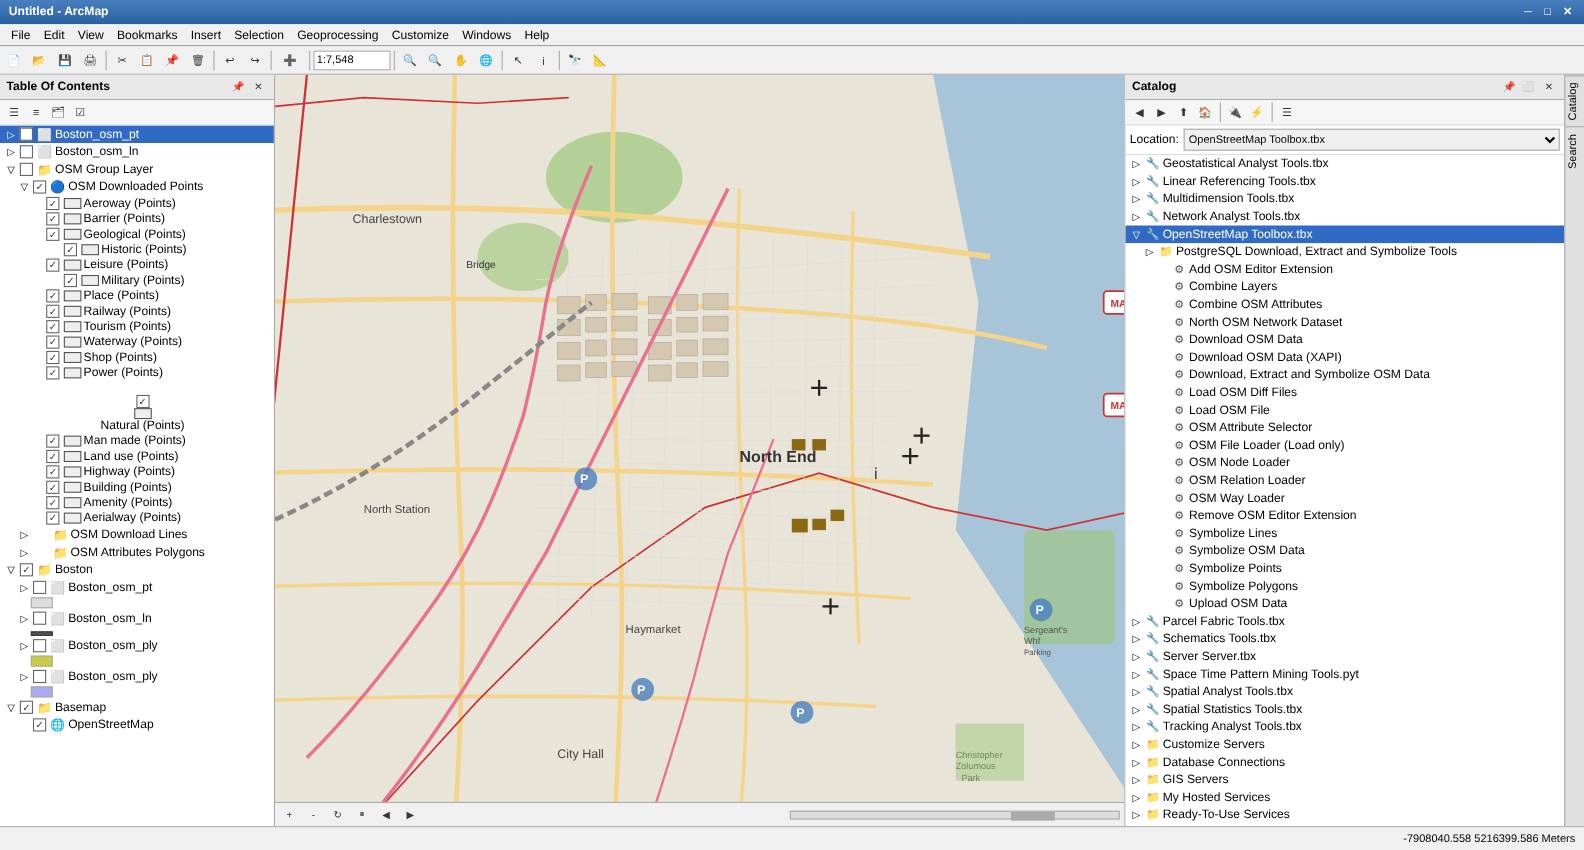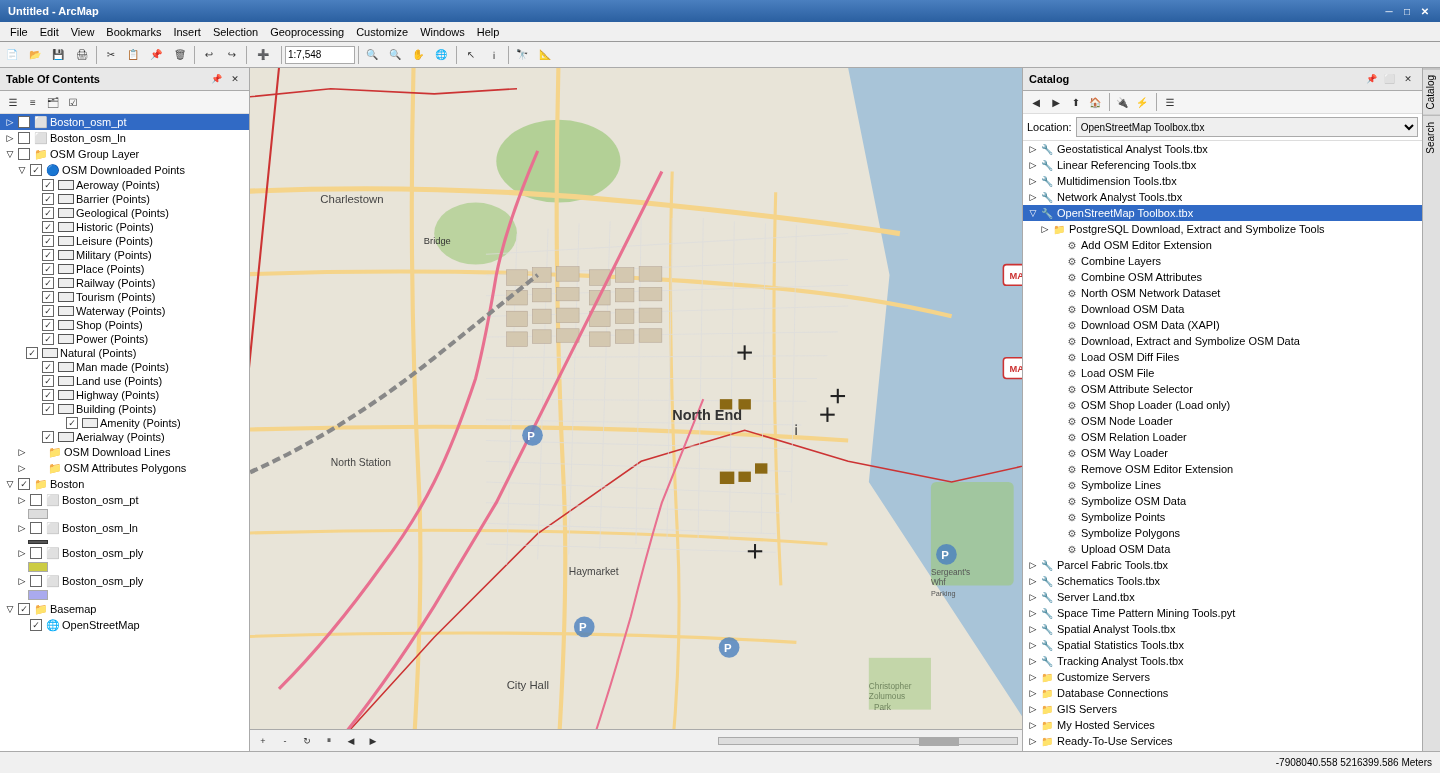--- a/index.html
+++ b/index.html
@@ -355,33 +355,33 @@
         <span class="checkbox checked"></span>
         <span class="layer-swatch" style="background:#eee;"></span>
         <span>Barrier (Points)</span>
       </div>
       <div class="toc-item" style="padding-left:28px;">
         <span class="expander" style="width:12px;"></span>
         <span class="checkbox checked"></span>
         <span class="layer-swatch" style="background:#eee;"></span>
         <span>Geological (Points)</span>
       </div>
-      <div class="toc-item" style="padding-left:28px;">
+      <div class="toc-item" style="padding-left:44px;">
         <span class="expander" style="width:12px;"></span>
         <span class="checkbox checked"></span>
         <span class="layer-swatch" style="background:#eee;"></span>
         <span>Historic (Points)</span>
       </div>
       <div class="toc-item" style="padding-left:28px;">
         <span class="expander" style="width:12px;"></span>
         <span class="checkbox checked"></span>
         <span class="layer-swatch" style="background:#eee;"></span>
         <span>Leisure (Points)</span>
       </div>
-      <div class="toc-item" style="padding-left:28px;text-align:right;">
+      <div class="toc-item" style="padding-left:44px;text-align:right;">
         <span class="expander" style="width:12px;"></span>
         <span class="checkbox checked"></span>
         <span class="layer-swatch" style="background:#eee;"></span>
         <span>Military (Points)</span>
       </div>
       <div class="toc-item" style="padding-left:28px;">
         <span class="expander" style="width:12px;"></span>
         <span class="checkbox checked"></span>
         <span class="layer-swatch" style="background:#eee;"></span>
         <span>Place (Points)</span>
@@ -409,21 +409,21 @@
         <span class="checkbox checked"></span>
         <span class="layer-swatch" style="background:#eee;"></span>
         <span>Shop (Points)</span>
       </div>
       <div class="toc-item" style="padding-left:28px;">
         <span class="expander" style="width:12px;"></span>
         <span class="checkbox checked"></span>
         <span class="layer-swatch" style="background:#eee;"></span>
         <span>Power (Points)</span>
       </div>
-      <div class="toc-item" style="padding-left:12px;">
+      <div class="toc-item" style="padding-left:12px;flex-direction:column;">
         <span class="expander" style="width:12px;"></span>
         <span class="checkbox checked"></span>
         <span class="layer-swatch" style="background:#eee;"></span>
         <span>Natural (Points)</span>
       </div>
       <div class="toc-item" style="padding-left:28px;">
         <span class="expander" style="width:12px;"></span>
         <span class="checkbox checked"></span>
         <span class="layer-swatch" style="background:#eee;"></span>
         <span>Man made (Points)</span>
@@ -439,21 +439,21 @@
         <span class="checkbox checked"></span>
         <span class="layer-swatch" style="background:#eee;"></span>
         <span>Highway (Points)</span>
       </div>
       <div class="toc-item" style="padding-left:28px;">
         <span class="expander" style="width:12px;"></span>
         <span class="checkbox checked"></span>
         <span class="layer-swatch" style="background:#eee;"></span>
         <span>Building (Points)</span>
       </div>
-      <div class="toc-item" style="padding-left:28px;margin-left:24px;">
+      <div class="toc-item" style="padding-left:28px;">
         <span class="expander" style="width:12px;"></span>
         <span class="checkbox checked"></span>
         <span class="layer-swatch" style="background:#eee;"></span>
         <span>Amenity (Points)</span>
       </div>
       <div class="toc-item" style="padding-left:28px;">
         <span class="expander" style="width:12px;"></span>
         <span class="checkbox checked"></span>
         <span class="layer-swatch" style="background:#eee;"></span>
         <span>Aerialway (Points)</span>
@@ -801,21 +801,21 @@
         <span>Load OSM File</span>
       </div>
       <div class="cat-item" style="padding-left:28px;">
         <span class="expander" style="width:12px;"></span>
         <span class="cat-icon" style="color:#555;">⚙</span>
         <span>OSM Attribute Selector</span>
       </div>
       <div class="cat-item" style="padding-left:28px;">
         <span class="expander" style="width:12px;"></span>
         <span class="cat-icon" style="color:#555;">⚙</span>
-        <span>OSM Shop Loader (Load only)</span>
+        <span>OSM File Loader (Load only)</span>
       </div>
       <div class="cat-item" style="padding-left:28px;">
         <span class="expander" style="width:12px;"></span>
         <span class="cat-icon" style="color:#555;">⚙</span>
         <span>OSM Node Loader</span>
       </div>
       <div class="cat-item" style="padding-left:28px;">
         <span class="expander" style="width:12px;"></span>
         <span class="cat-icon" style="color:#555;">⚙</span>
         <span>OSM Relation Loader</span>
@@ -862,21 +862,21 @@
         <span>Parcel Fabric Tools.tbx</span>
       </div>
       <div class="cat-item" style="padding-left:4px;">
         <span class="expander">▷</span>
         <span class="cat-icon red-icon">🔧</span>
         <span>Schematics Tools.tbx</span>
       </div>
       <div class="cat-item" style="padding-left:4px;">
         <span class="expander">▷</span>
         <span class="cat-icon red-icon">🔧</span>
-        <span>Server Land.tbx</span>
+        <span>Server Server.tbx</span>
       </div>
       <div class="cat-item" style="padding-left:4px;">
         <span class="expander">▷</span>
         <span class="cat-icon red-icon">🔧</span>
         <span>Space Time Pattern Mining Tools.pyt</span>
       </div>
       <div class="cat-item" style="padding-left:4px;">
         <span class="expander">▷</span>
         <span class="cat-icon red-icon">🔧</span>
         <span>Spatial Analyst Tools.tbx</span>

